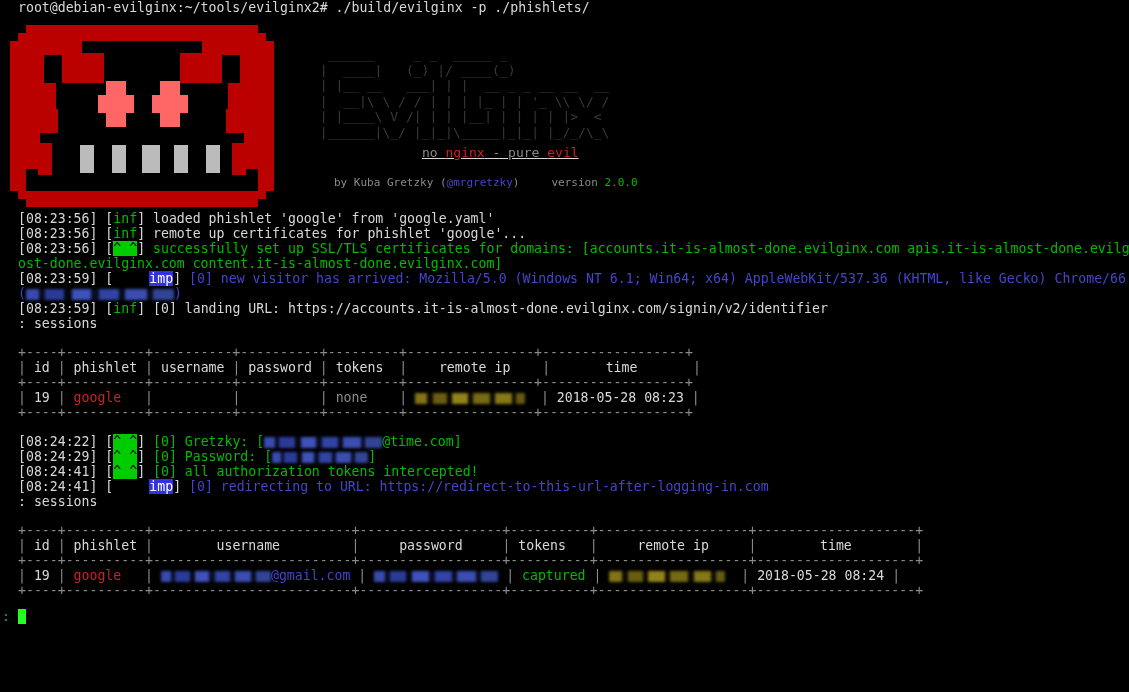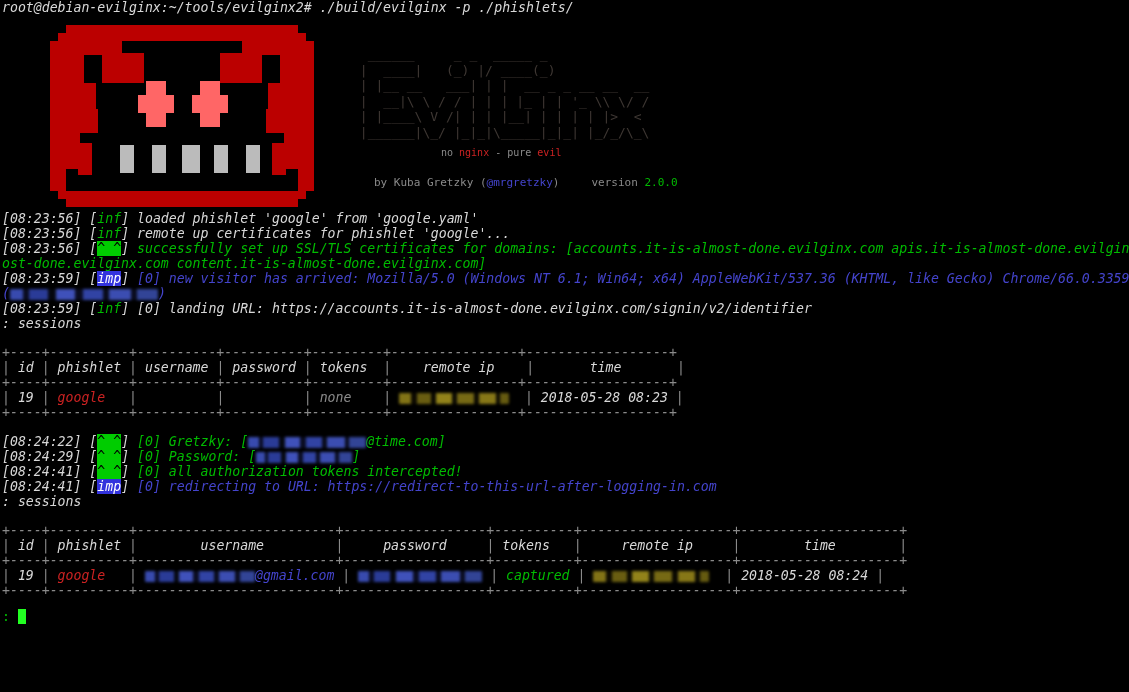--- a/index.html
+++ b/index.html
@@ -9,57 +9,57 @@
   body {
     width: 1129px; height: 692px;
     overflow: hidden;
     font-family: "DejaVu Sans Mono", "Liberation Mono", monospace;
     font-size: 13.2px;
     line-height: 15px;
     color: #d8d8d8;
     -webkit-font-smoothing: none;
   }
   .term { position: relative; width: 1129px; height: 692px; padding: 0; }
-  .line { white-space: pre; height: 15px; padding-left: 2px; font-style: italic; }
+  .line { white-space: pre; height: 15px; padding-left: 18px; }
 
   
   .c-white  { color: #d8d8d8; }
   .c-gray   { color: #8a8a8a; }
   .c-green  { color: #00bb00; }
   .c-blue   { color: #4444cc; }
   .c-red    { color: #cc2222; }
 
   .badge-green { background: #00cc00; color: #000000; }
-  .badge-blue  { background: #3333dd; color: #ffffff; }
+  .badge-blue  { background: #3333dd; color: #ffffff; margin-left: 36px; }
 
   
   .prompt-line { white-space: pre; padding-left: 2px; height: 18px; line-height: 18px; font-size: 13.2px; color: #d8d8d8;}
 
   
-  .banner { position: relative; height: 190px; margin-left: 40px; }
+  .banner { position: relative; height: 190px; }
   .logo {
     position: absolute; left: 8px; top: 2px;
     width: 268px; height: 188px;
   }
   .logo i { position: absolute; display: block; }
   .px-red  { background: #bb0000; }
   .px-eye  { background: #ff6666; }
   .px-teeth{ background: #bbbbbb; }
 
   .artwrap {
     position: absolute; left: 312px; top: 26px;
     white-space: pre;
     font-size: 13px;
     line-height: 15.5px;
     letter-spacing: 0px;
     color: #3e3733;
   }
   .tagline {
-    position: absolute; left: 299px; top: 124px;
-    white-space: pre; font-size: 10px; line-height: 15px;
+    position: absolute; left: 320px; top: 124px;
+    white-space: pre; font-size: 13px; line-height: 15px; text-decoration: underline;
   }
   .byline {
     position: absolute; left: 312px; top: 154px;
     white-space: pre; font-size: 11px; line-height: 15px;
   }
 
   
   .blur {
     display: inline-block; vertical-align: -2px;
     border-radius: 1px;

